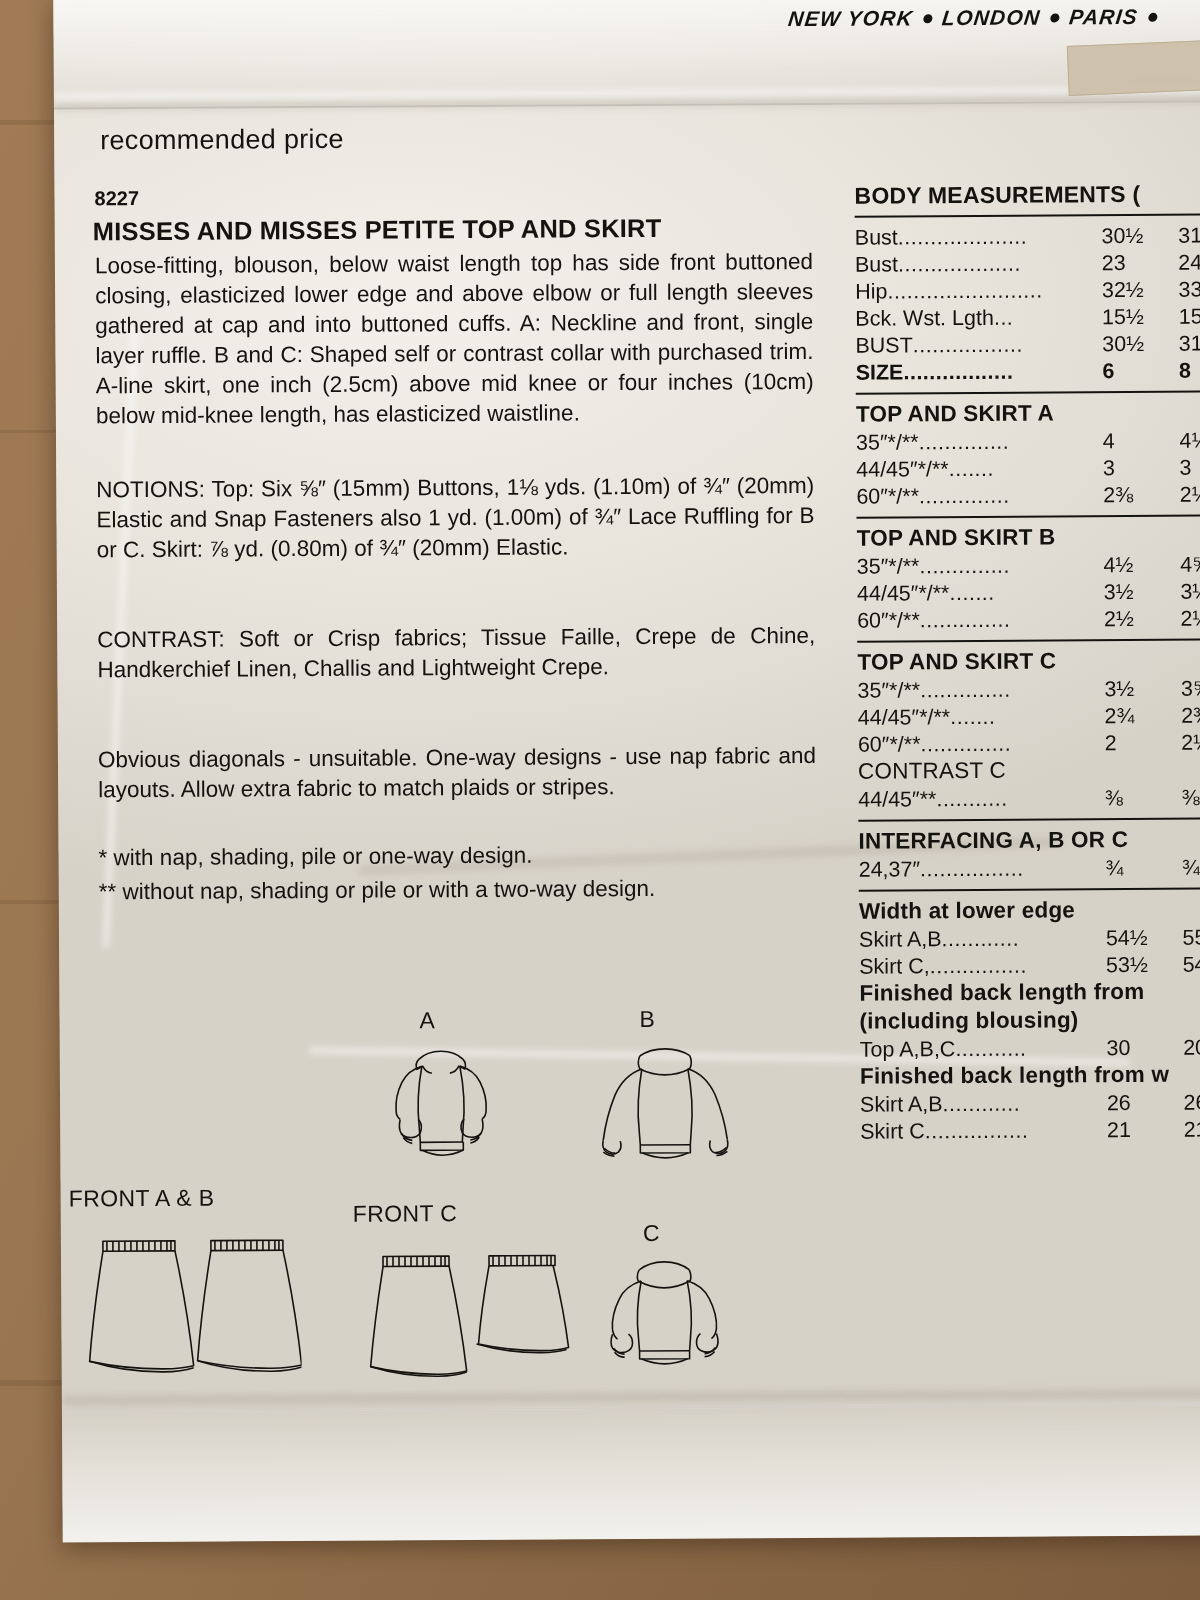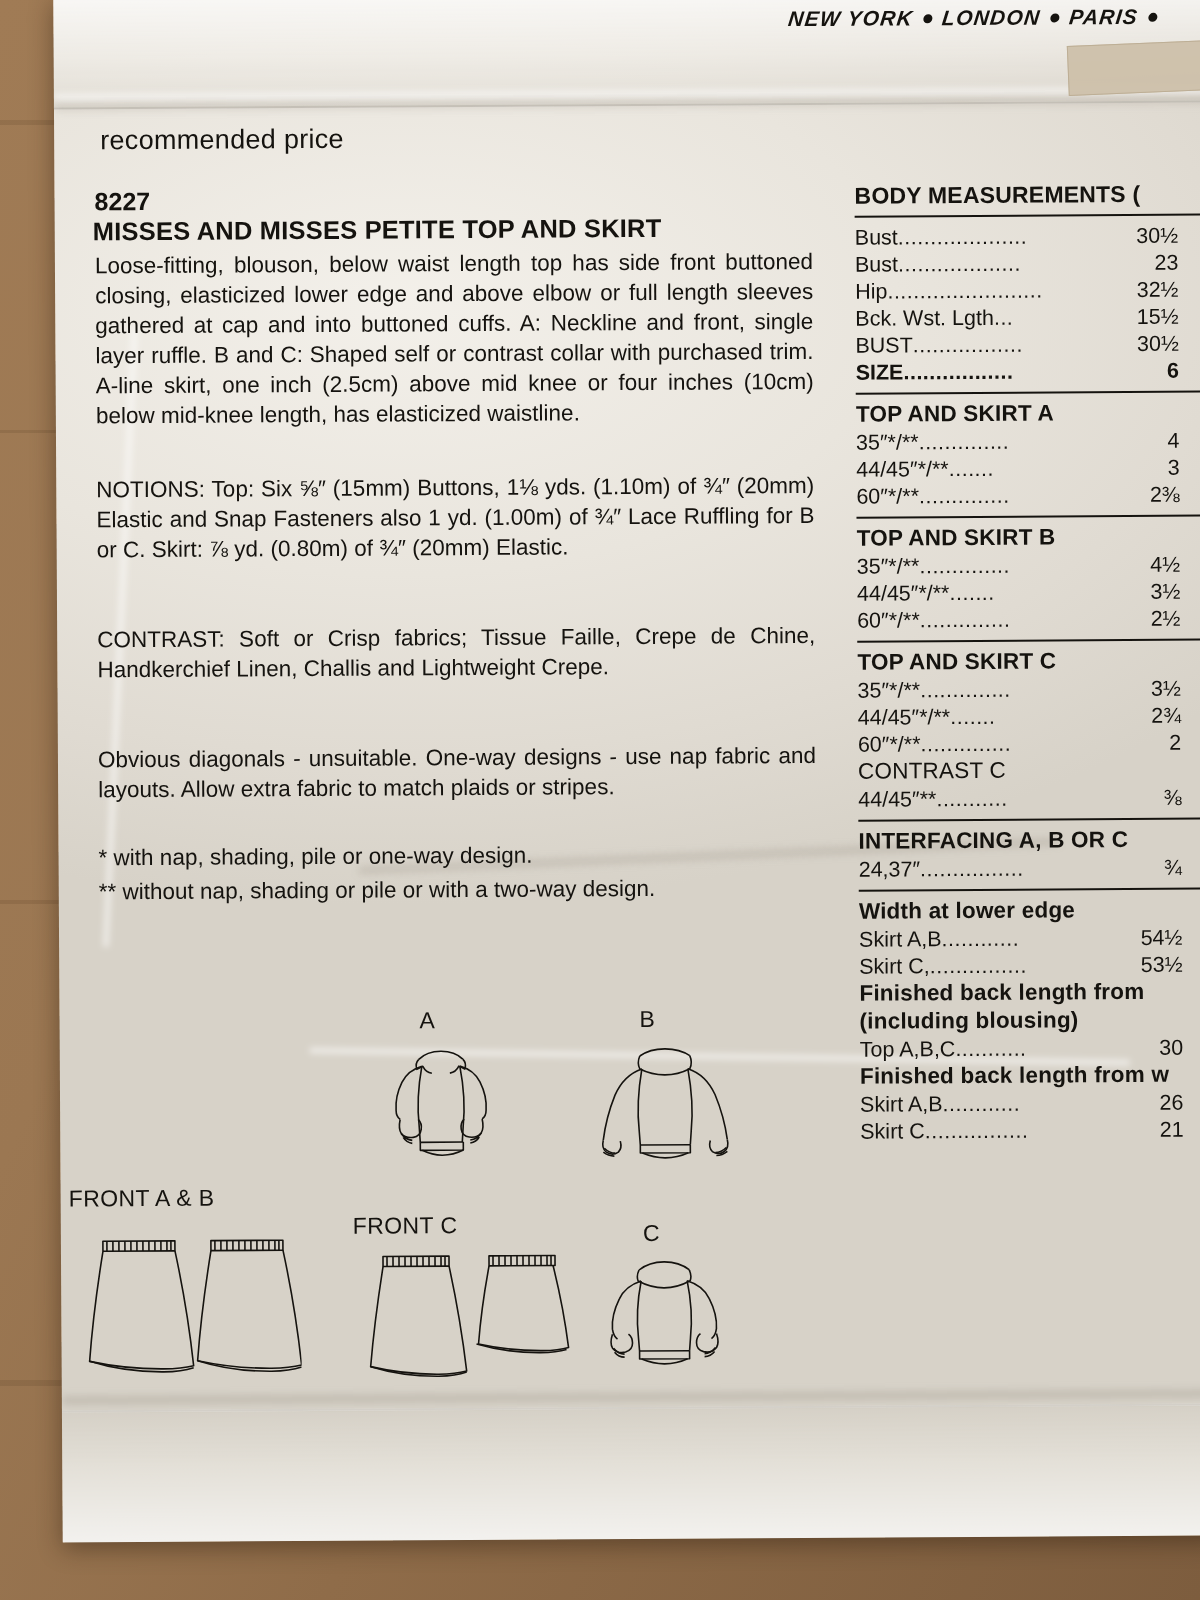--- a/index.html
+++ b/index.html
@@ -120,21 +120,21 @@
     position: absolute;
     left: 46px;
     top: 0px;
     font-size: 27px;
     letter-spacing: 0.3px;
   }
   .patt-num {
     position: absolute;
     left: 40px;
     top: 62px;
-    font-size: 25px;
+    font-size: 20px;
     font-weight: bold;
   }
   .main-title {
     position: absolute;
     left: 38px;
     top: 92px;
     font-size: 25.5px;
     font-weight: bold;
     letter-spacing: 0.2px;
     white-space: nowrap;
@@ -194,21 +194,21 @@
   }
   td.lbl {
     width: 232px;
     overflow: hidden;
   }
   td.lbl span.dots {
     letter-spacing: 0.5px;
   }
   td.v {
     width: 72px;
-    text-align: right;
+    text-align: left;
     padding-left: 10px;
   }
   .bold td { font-weight: bold; }
 
   
   .illus { position: absolute; }
   .illus-caption {
     position: absolute;
     font-size: 23px;
     letter-spacing: 0.4px;
@@ -512,21 +512,21 @@
           <path d="M26 16 l0 10 M32 16 l0 10 M38 16 l0 10 M44 16 l0 10 M50 16 l0 10 M56 16 l0 10 M62 16 l0 10 M68 16 l0 10 M74 16 l0 10 M80 16 l0 10 M86 16 l0 10 M90 16 l0 10"></path>
           <path d="M22 26 q-10 60 -14 110 q36 8 74 8 q18 0 30 -3 q-6 -58 -18 -115"></path>
           <path d="M8 136 q34 11 74 11 q18 0 30 -4"></path>
           <path d="M130 16 l72 0 l0 10 l-72 0 z"></path>
           <path d="M134 16 l0 10 M140 16 l0 10 M146 16 l0 10 M152 16 l0 10 M158 16 l0 10 M164 16 l0 10 M170 16 l0 10 M176 16 l0 10 M182 16 l0 10 M188 16 l0 10 M194 16 l0 10 M198 16 l0 10"></path>
           <path d="M130 26 q-10 60 -14 110 q36 8 74 8 q18 0 30 -3 q-6 -58 -18 -115"></path>
           <path d="M116 136 q34 11 74 11 q18 0 30 -4"></path>
         </g>
       </svg>
 
-      <div class="illus-caption" style="left:292px;top:1205px;margin-top:12px;">FRONT C</div>
+      <div class="illus-caption" style="left:292px;top:1205px;">FRONT C</div>
       <svg class="illus" style="left:300px;top:1245px;" width="220" height="170" viewBox="0 0 220 170">
         <g fill="none" stroke="#15130f" stroke-width="1.6" stroke-linejoin="round">
           <path d="M22 16 l66 0 l0 10 l-66 0 z"></path>
           <path d="M26 16 l0 10 M32 16 l0 10 M38 16 l0 10 M44 16 l0 10 M50 16 l0 10 M56 16 l0 10 M62 16 l0 10 M68 16 l0 10 M74 16 l0 10 M80 16 l0 10 M84 16 l0 10"></path>
           <path d="M22 26 q-9 55 -13 100 q33 8 68 8 q17 0 28 -3 q-6 -53 -17 -105"></path>
           <path d="M9 126 q32 10 68 10 q17 0 28 -4"></path>
           <path d="M128 16 l66 0 l0 10 l-66 0 z"></path>
           <path d="M132 16 l0 10 M138 16 l0 10 M144 16 l0 10 M150 16 l0 10 M156 16 l0 10 M162 16 l0 10 M168 16 l0 10 M174 16 l0 10 M180 16 l0 10 M186 16 l0 10 M190 16 l0 10"></path>
           <path d="M128 26 q-8 42 -11 78 q31 7 64 7 q16 0 26 -3 q-5 -41 -15 -82"></path>
           <path d="M115 104 q30 9 64 9 q16 0 26 -3"></path>

